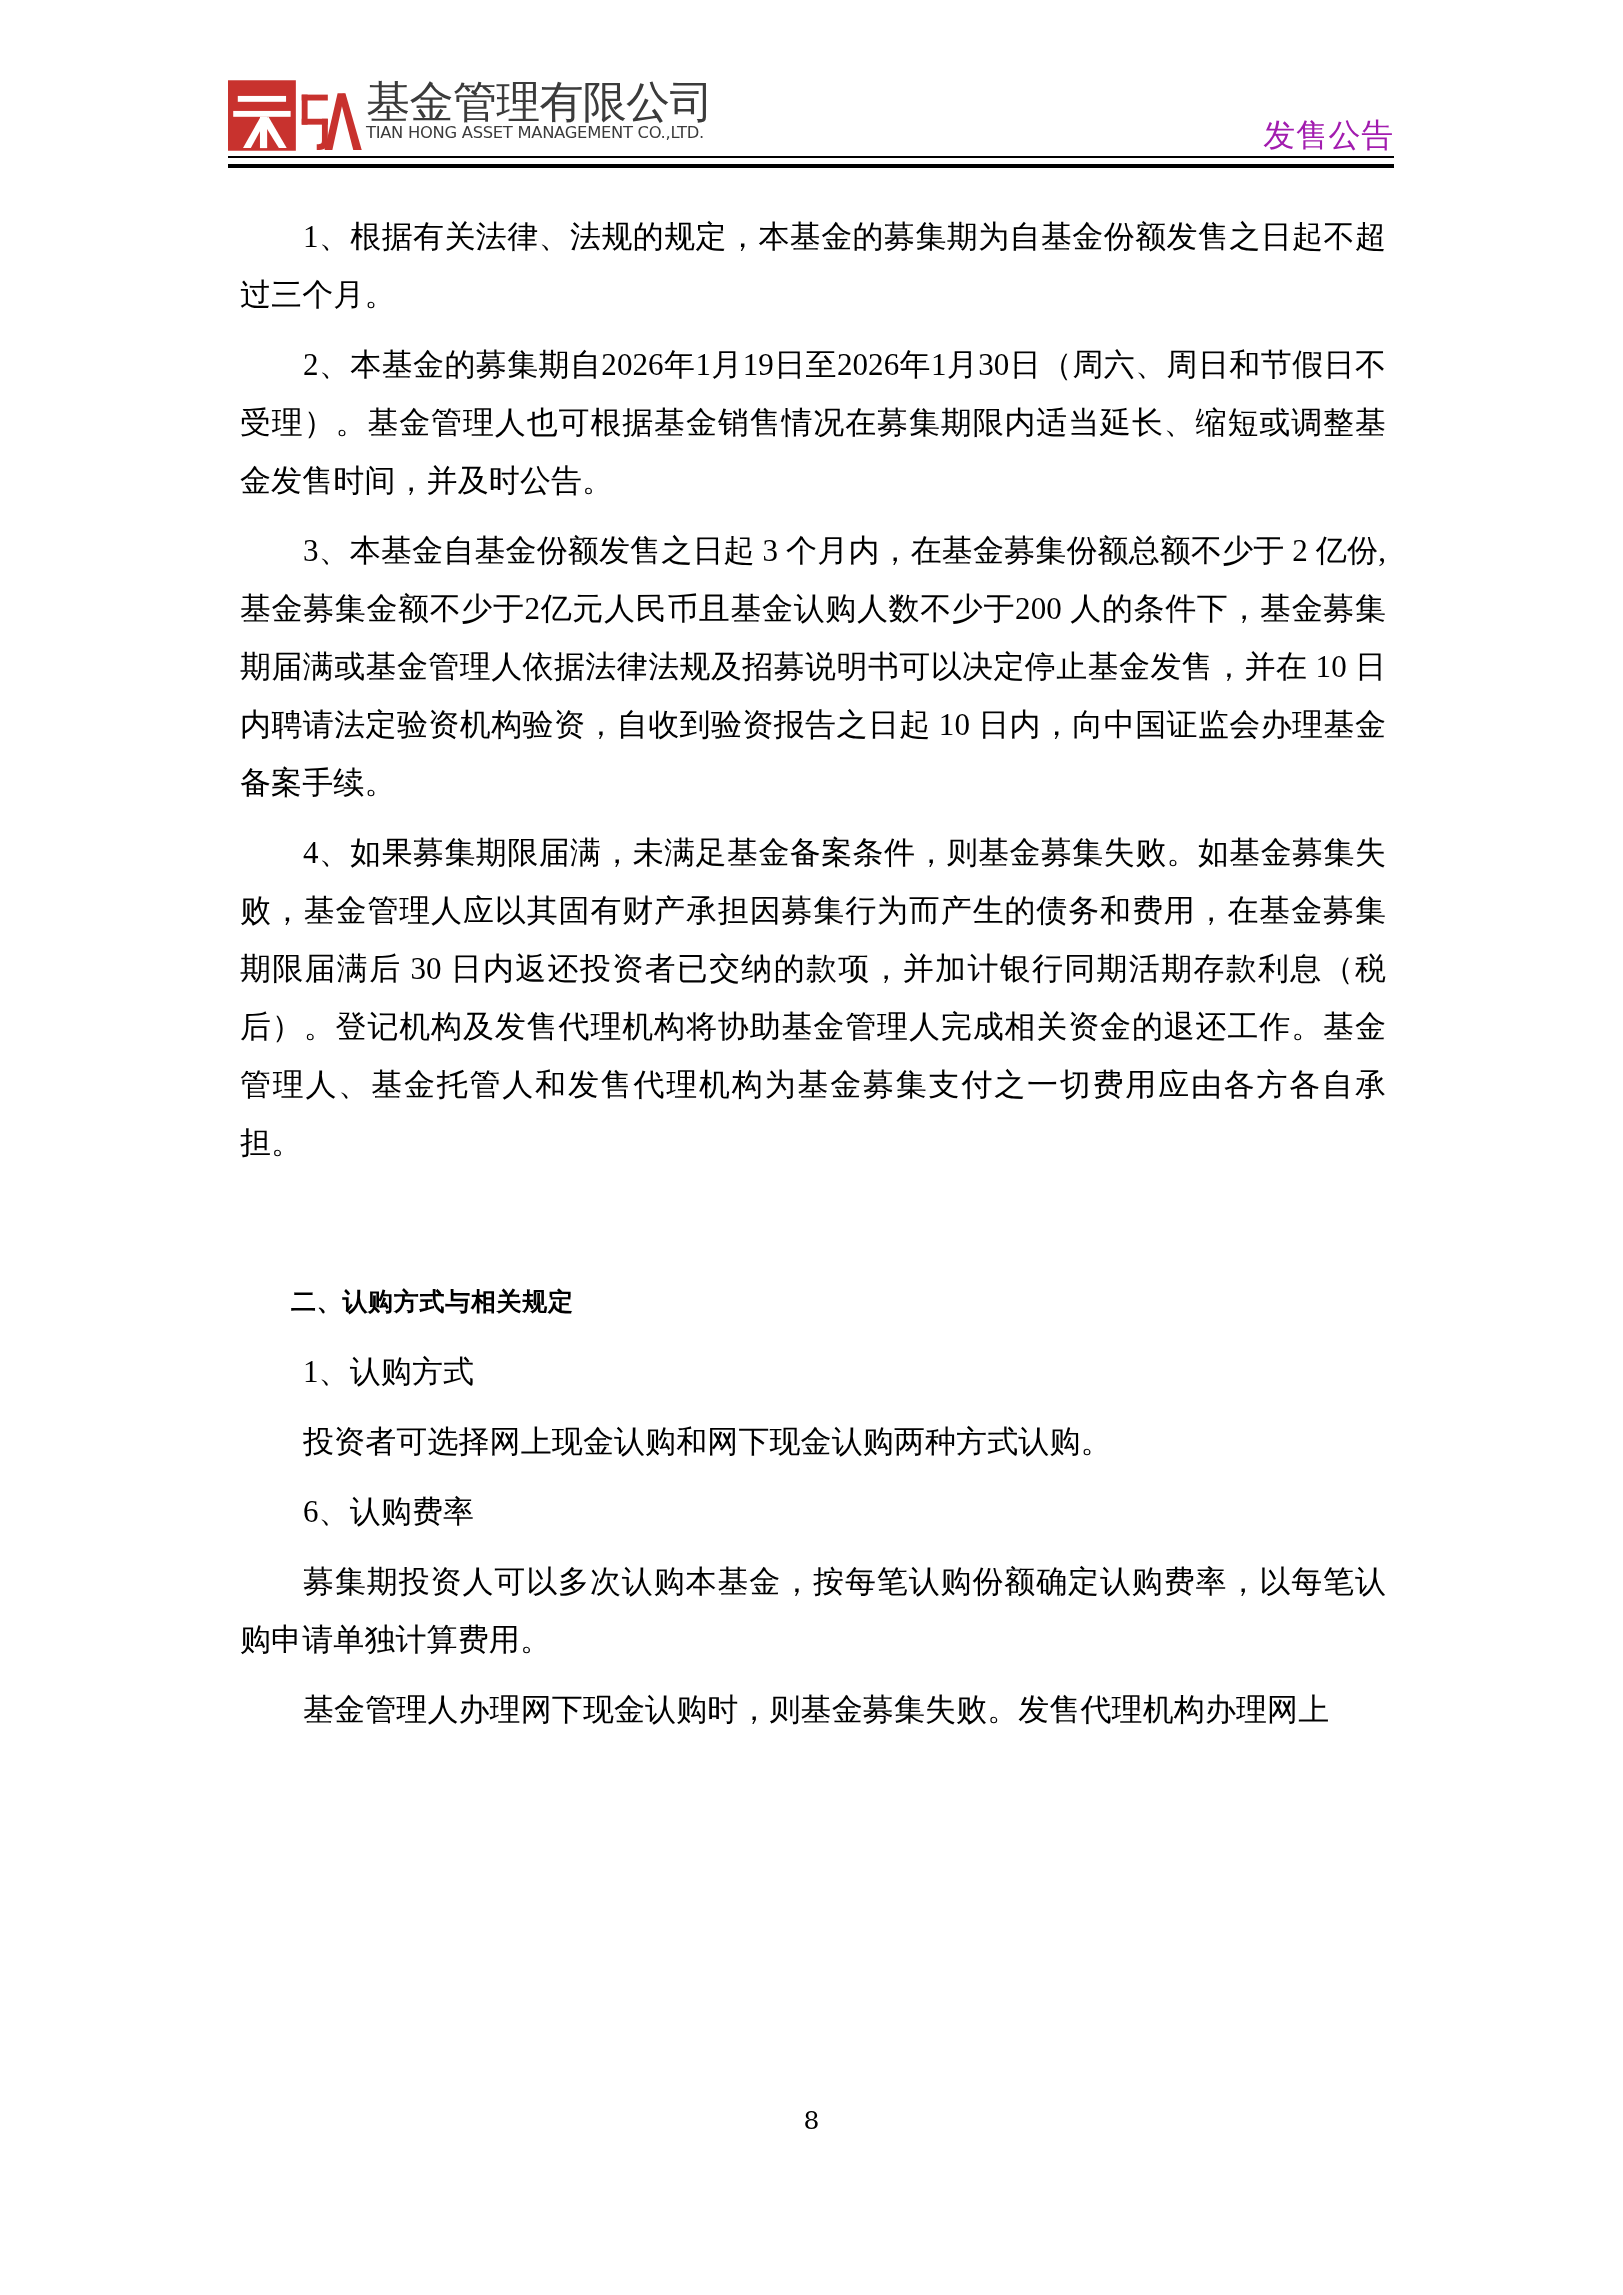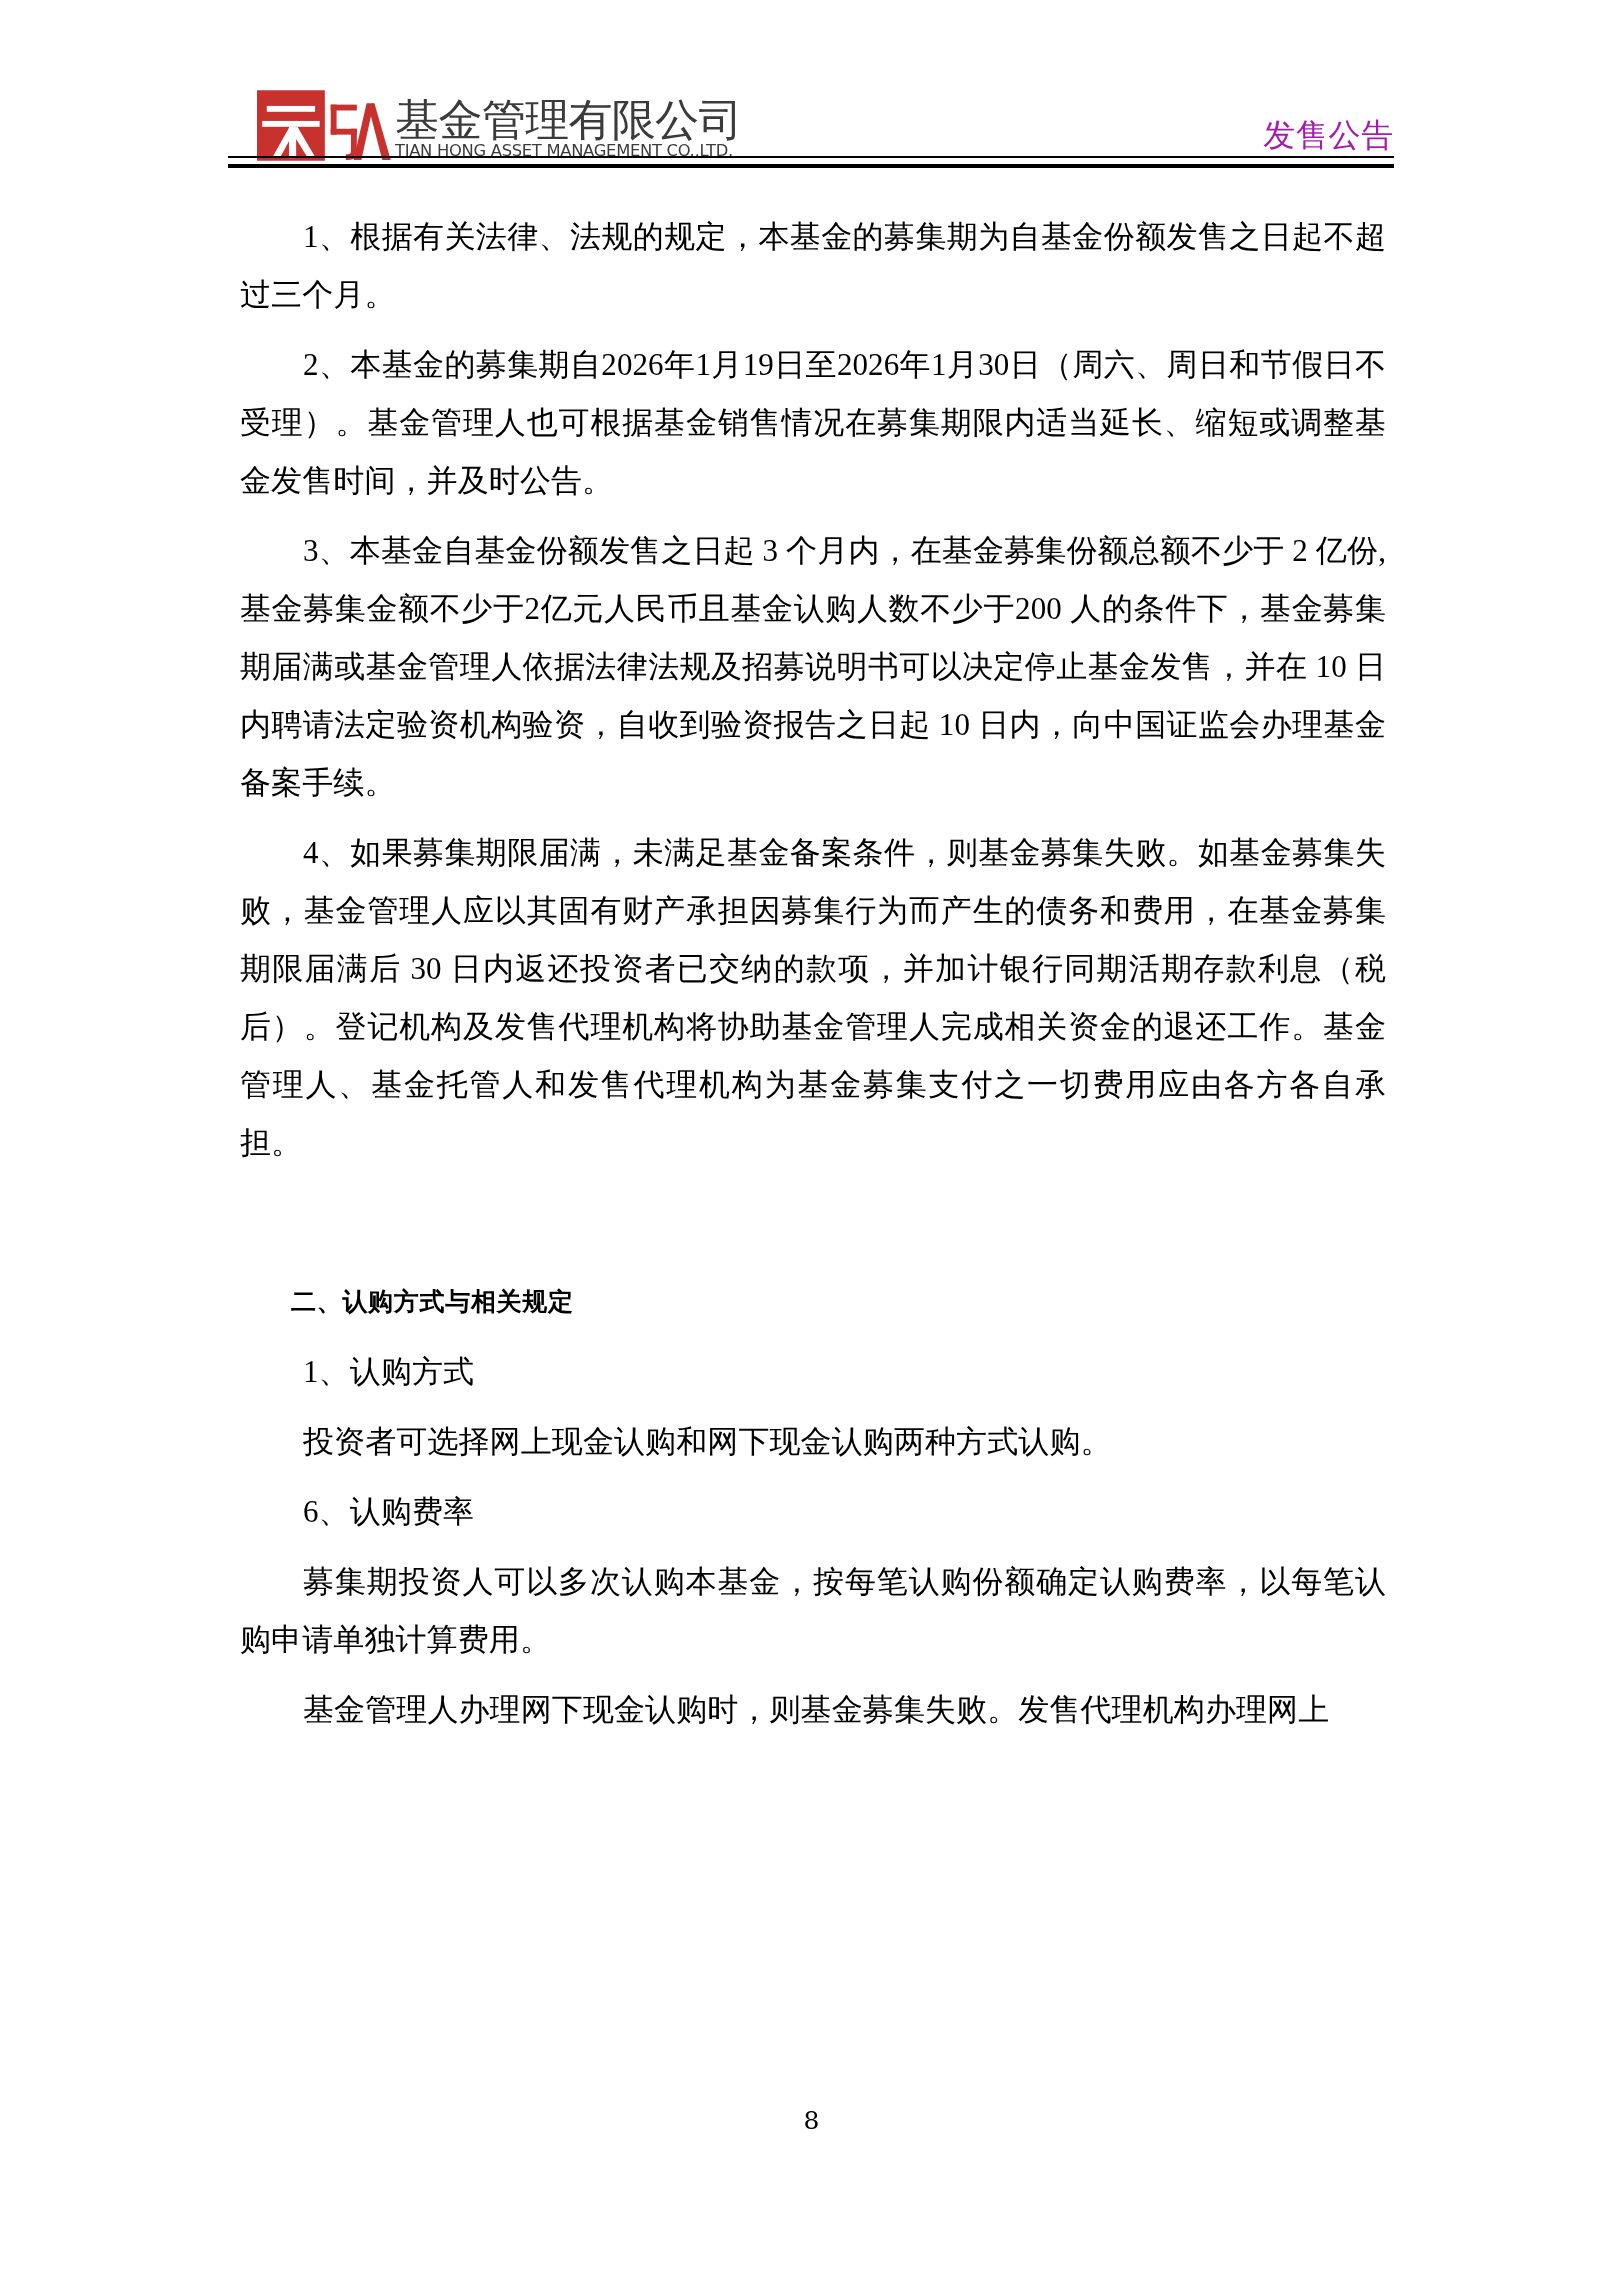--- a/index.html
+++ b/index.html
@@ -31,23 +31,22 @@
     top: 63px;
     width: 1166px;
     height: 98px;
     display: flex;
     align-items: flex-end;
     justify-content: space-between;
   }
 
   .logo-block {
     display: flex;
-    align-items: flex-end;
+    align-items: flex-start;
     height: 81px;
-    margin-left: 29px;
   }
 
   .logo-mark {
     display: block;
     height: 71px;
     width: 137px;
     flex: none;
   }
 
   .logo-text {

